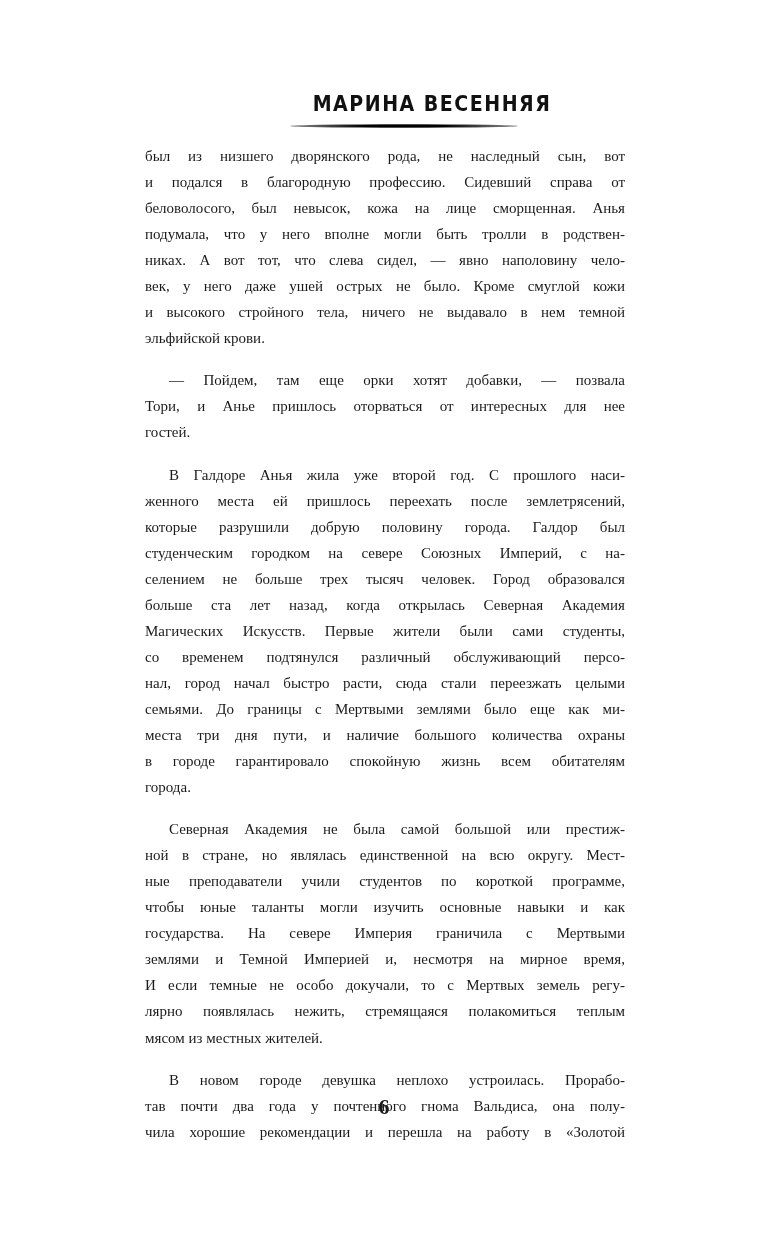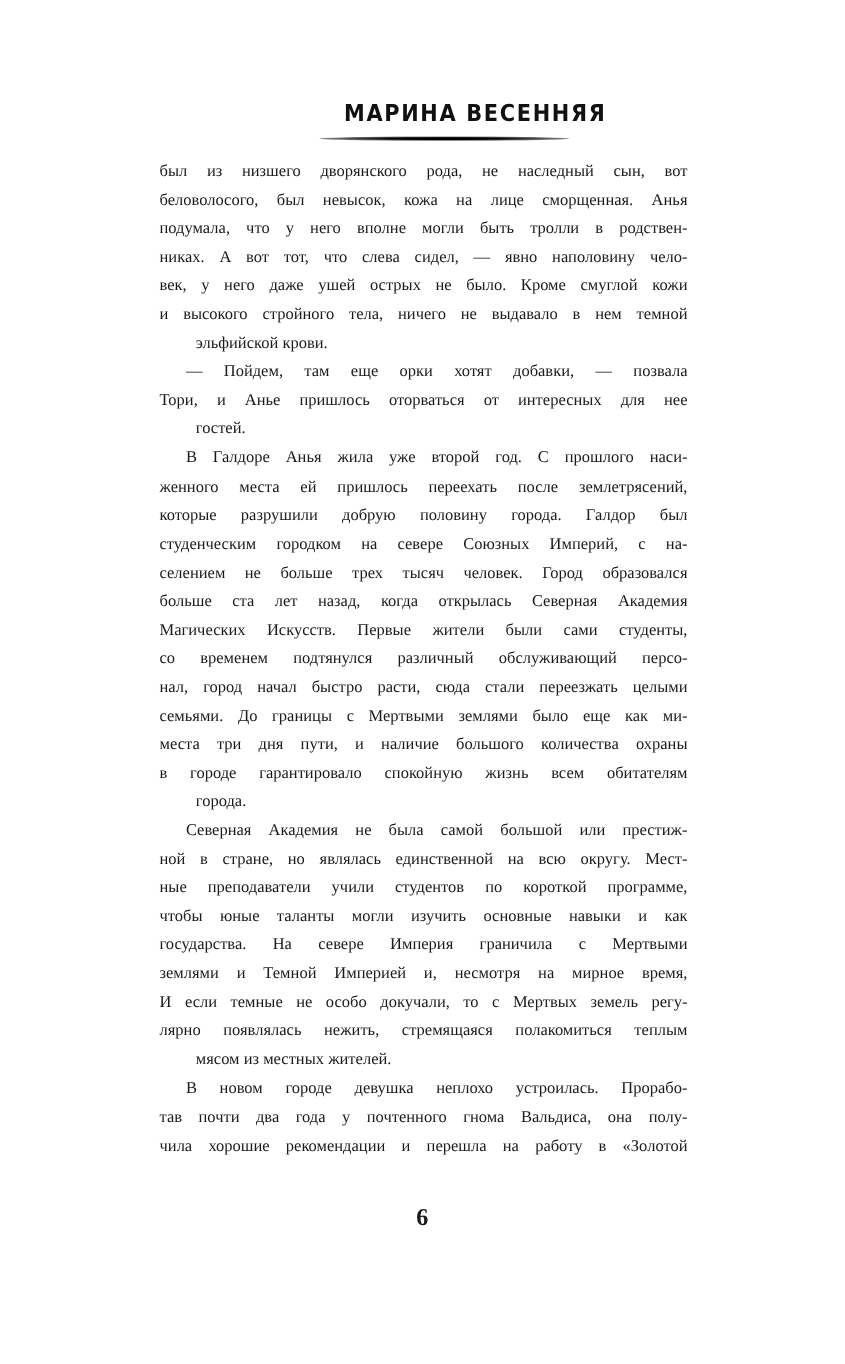--- a/index.html
+++ b/index.html
@@ -12,37 +12,38 @@
   .header-rule {
     position: absolute; top: 32px; left: 290px; width: 228px; height: 4px;
     background: radial-gradient(ellipse at center, #000 0%, #000 30%, rgba(0,0,0,0.6) 60%, rgba(0,0,0,0) 100%);
     border-radius: 50%;
   }
   .text-body {
     position: absolute; top: 143px; left: 145px; width: 480px;
     font-family: "Liberation Serif", serif; font-size: 15px; line-height: 26.05px;
   }
   .line { display: block; white-space: nowrap; text-align: justify; text-align-last: justify; height: 26.05px; }
-  .line.last { text-align-last: left; margin-left: 33px; }
-  .line.indent { padding-left: 24px; }
+  .line.last { text-align-last: left; }
+  .line.indent { padding-left: 24px; margin-top: 16px; }
   .page-number {
     position: absolute; top: 1094px; left: 0; width: 768px; text-align: center;
     font-family: "Liberation Serif", serif; font-weight: bold; font-size: 22px;
   }
 </style>
 </head>
 <body>
 
 <div class="header">
   <span class="header-title">МАРИНА ВЕСЕННЯЯ</span>
   <div class="header-rule"></div>
 </div>
 
 <div class="text-body" id="text-body">
     <span class="line">был из низшего дворянского рода, не наследный сын, вот</span>
+    <span class="line">и подался в благородную профессию. Сидевший справа от</span>
     <span class="line">беловолосого, был невысок, кожа на лице сморщенная. Анья</span>
     <span class="line">подумала, что у него вполне могли быть тролли в родствен-</span>
     <span class="line">никах. А вот тот, что слева сидел, — явно наполовину чело-</span>
     <span class="line">век, у него даже ушей острых не было. Кроме смуглой кожи</span>
     <span class="line">и высокого стройного тела, ничего не выдавало в нем темной</span>
     <span class="line last">эльфийской крови.</span>
     <span class="line indent">— Пойдем, там еще орки хотят добавки, — позвала</span>
     <span class="line">Тори, и Анье пришлось оторваться от интересных для нее</span>
     <span class="line last">гостей.</span>
     <span class="line indent">В Галдоре Анья жила уже второй год. С прошлого наси-</span>

